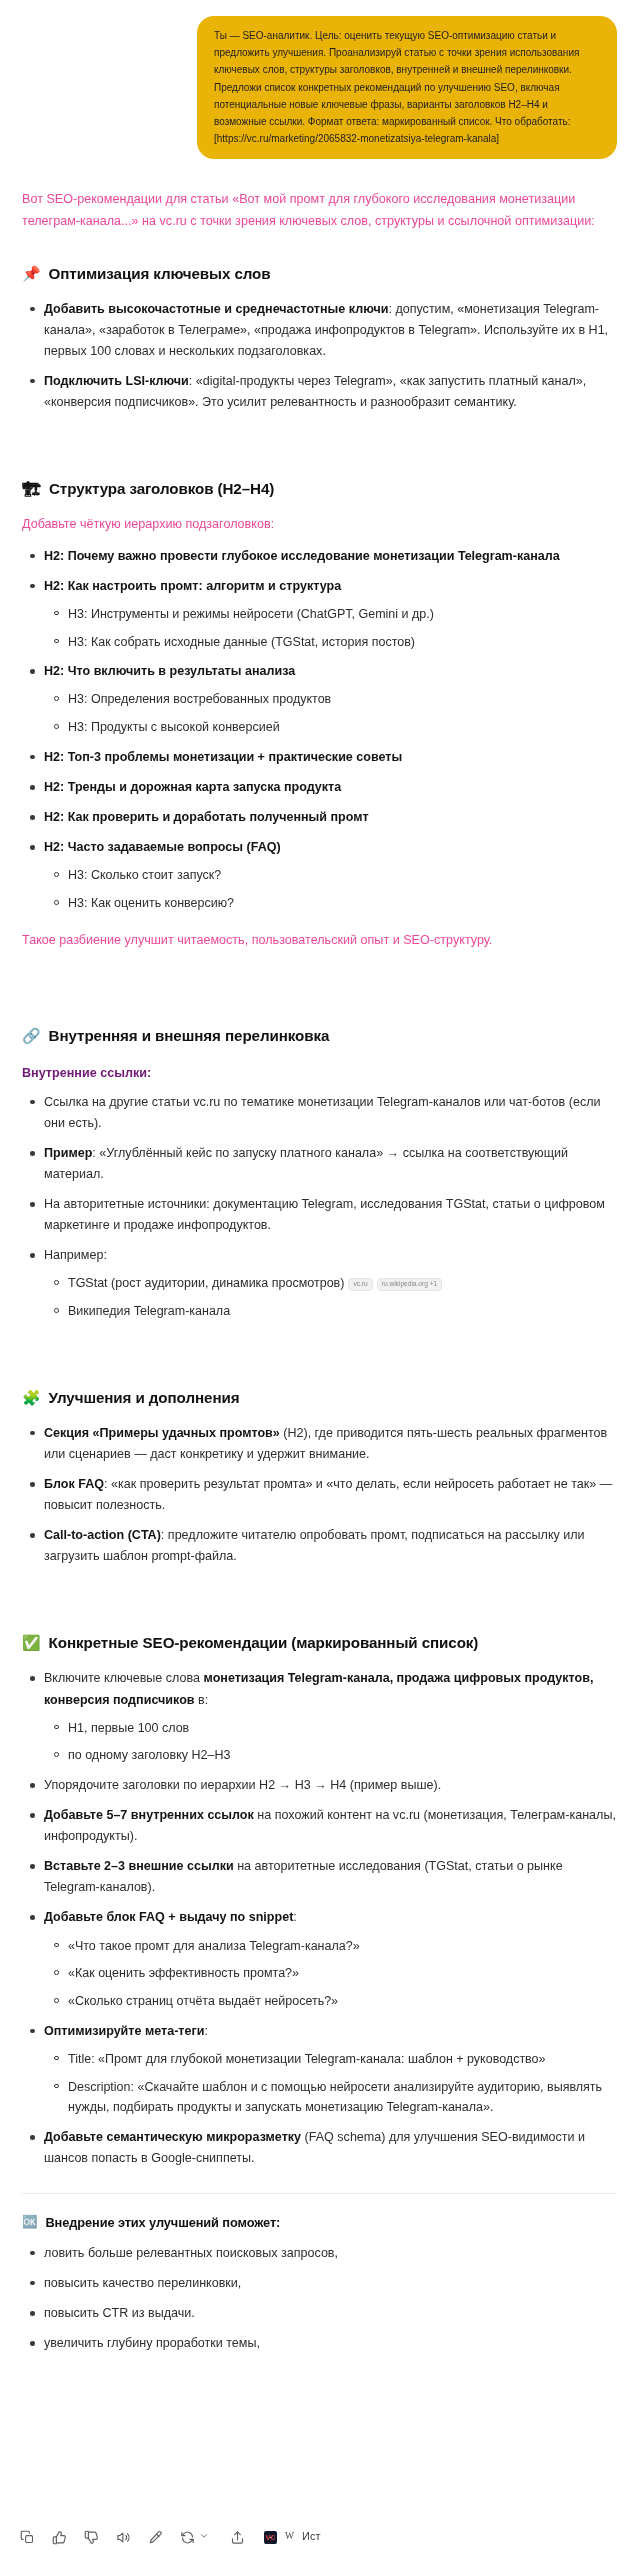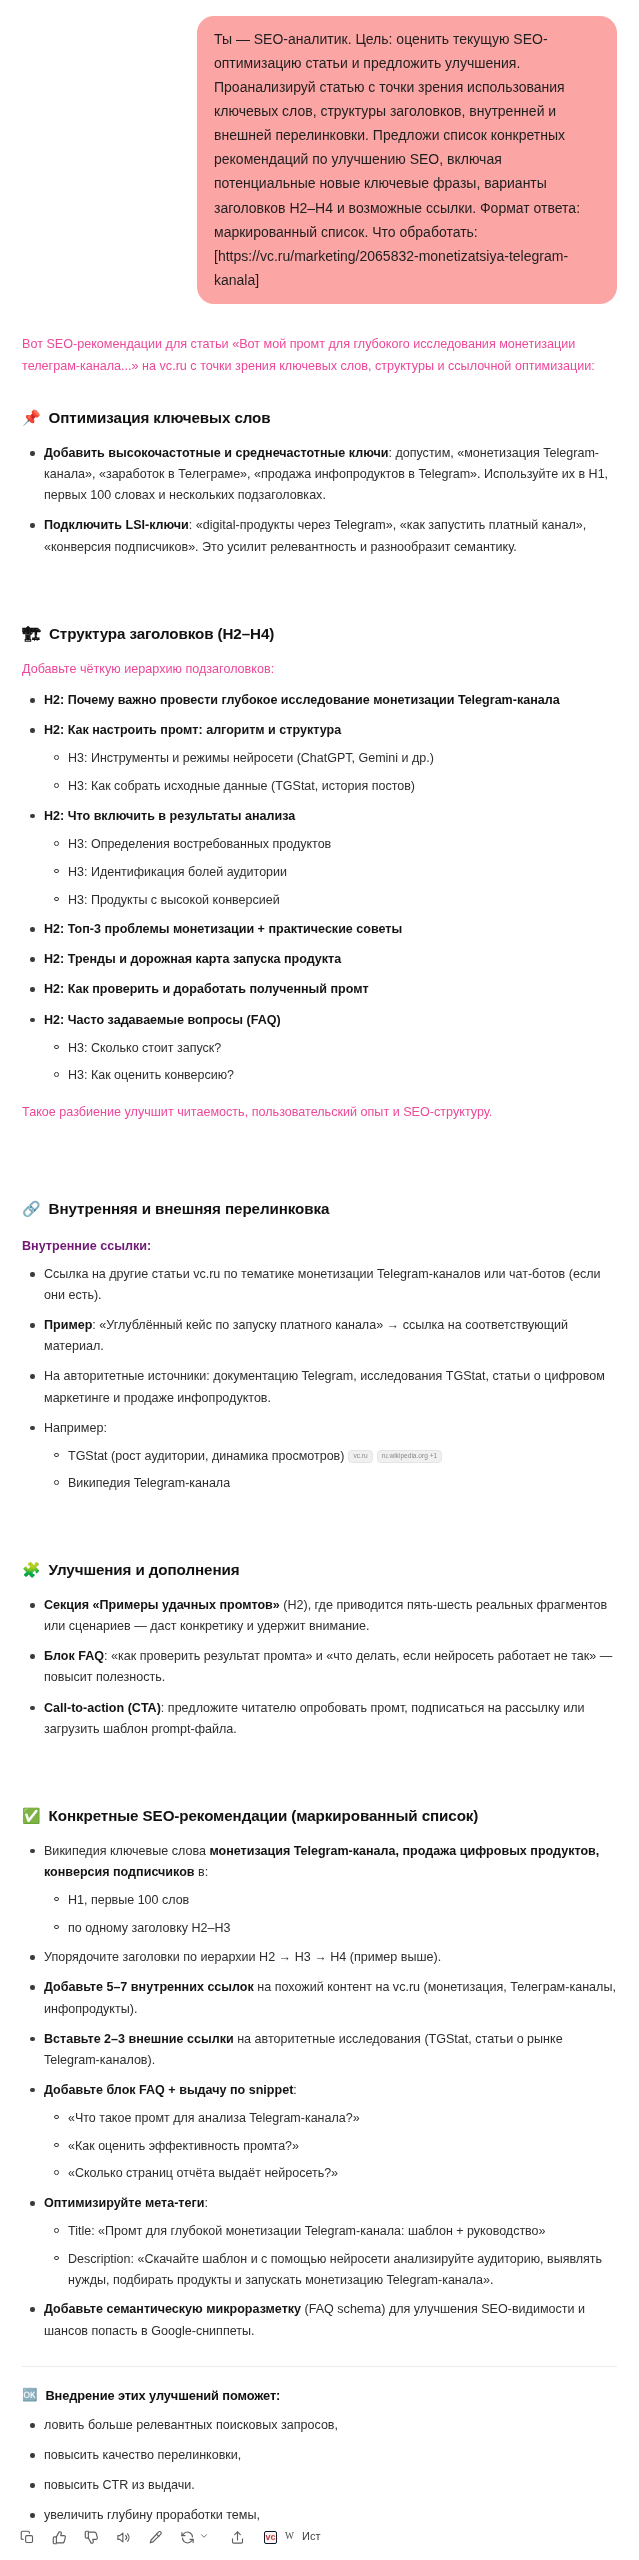--- a/index.html
+++ b/index.html
@@ -18,25 +18,25 @@
   }
   .page { padding: 0 0 0 0; }
 
   
   .user-row {
     display: flex;
     justify-content: flex-end;
     padding: 16px 22px 0 22px;
   }
   .user-bubble {
-    background: #fca5a5;
+    background: #eab308;
     border-radius: 17px;
     padding: 11px 17px 12px 17px;
     max-width: 420px;
-    font-size: 14px;
+    font-size: 10px;
     line-height: 1.72;
     color: #1f1f1f;
     white-space: pre-wrap;
     word-break: break-word;
   }
 
   
   .assistant {
     padding: 30px 22px 0 22px;
   }
@@ -163,21 +163,21 @@
   .chev { color:#6a6a6a; }
   .src-badges {
     display: flex; align-items: center; gap: 6px;
     margin-left: 4px;
   }
   .badge-fav {
     width: 13px; height: 13px;
     display: flex; align-items: center; justify-content: center;
     font-size: 9px; font-weight: bold;
     color: #c43c3c;
-    border: 1px solid #0f172a;
+    border: 6px solid #0f172a;
     border-radius: 2px;
     background: #fdf4f4;
     line-height: 1;
   }
   .badge-w {
     width: 13px; height: 13px;
     display: flex; align-items: center; justify-content: center;
     font-size: 9.5px;
     color: #444;
     font-family: "Liberation Serif", serif;
@@ -221,21 +221,20 @@
       <li><b>H2: Почему важно провести глубокое исследование монетизации Telegram-канала</b></li>
       <li><b>H2: Как настроить промт: алгоритм и структура</b>
         <ul class="l2">
           <li>H3: Инструменты и режимы нейросети (ChatGPT, Gemini и др.)</li>
           <li>H3: Как собрать исходные данные (TGStat, история постов)</li>
         </ul>
       </li>
       <li><b>H2: Что включить в результаты анализа</b>
         <ul class="l2">
           <li>H3: Определения востребованных продуктов</li>
-          <li>H3: Идентификация болей аудитории</li>
           <li>H3: Продукты с высокой конверсией</li>
         </ul>
       </li>
       <li><b>H2: Топ-3 проблемы монетизации + практические советы</b></li>
       <li><b>H2: Тренды и дорожная карта запуска продукта</b></li>
       <li><b>H2: Как проверить и доработать полученный промт</b></li>
       <li><b>H2: Часто задаваемые вопросы (FAQ)</b>
         <ul class="l2">
           <li>H3: Сколько стоит запуск?</li>
           <li>H3: Как оценить конверсию?</li>
@@ -282,21 +281,21 @@
     </ul>
 
     <div class="spacer-lg"></div>
 
     <h2 class="section">
       <span class="emo">✅</span>
       <span>Конкретные SEO-рекомендации (маркированный список)</span>
     </h2>
     <ul class="l1">
       <li>
-        <span>Википедия ключевые слова </span><b>монетизация Telegram-канала, продажа цифровых продуктов, конверсия подписчиков</b><span> в:</span>
+        <span>Включите ключевые слова </span><b>монетизация Telegram-канала, продажа цифровых продуктов, конверсия подписчиков</b><span> в:</span>
         <ul class="l2">
           <li>H1, первые 100 слов</li>
           <li>по одному заголовку H2–H3</li>
         </ul>
       </li>
       <li><span>Упорядочите заголовки по иерархии H2 → H3 → H4 (пример выше).</span></li>
       <li><b>Добавьте 5–7 внутренних ссылок</b><span> на похожий контент на vc.ru (монетизация, Телеграм-каналы, инфопродукты).</span></li>
       <li><b>Вставьте 2–3 внешние ссылки</b><span> на авторитетные исследования (TGStat, статьи о рынке Telegram-каналов).</span></li>
       <li><b>Добавьте блок FAQ + выдачу по snippet</b><span>:</span>
         <ul class="l2">

